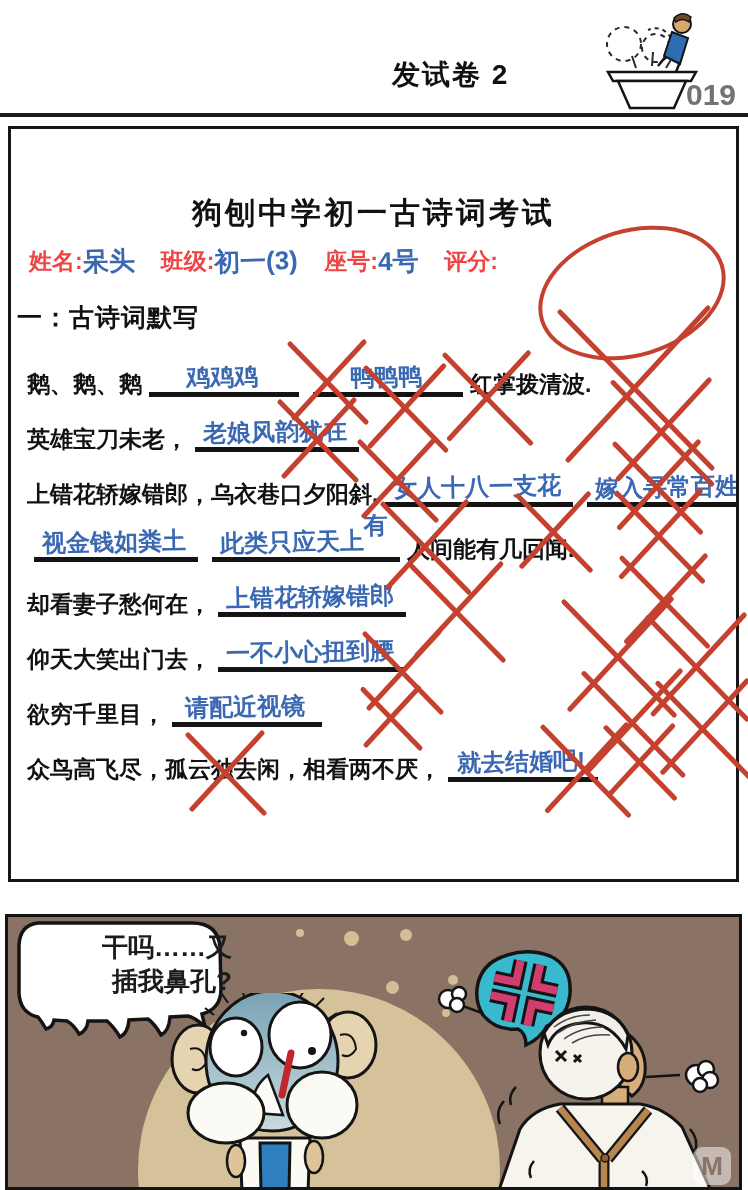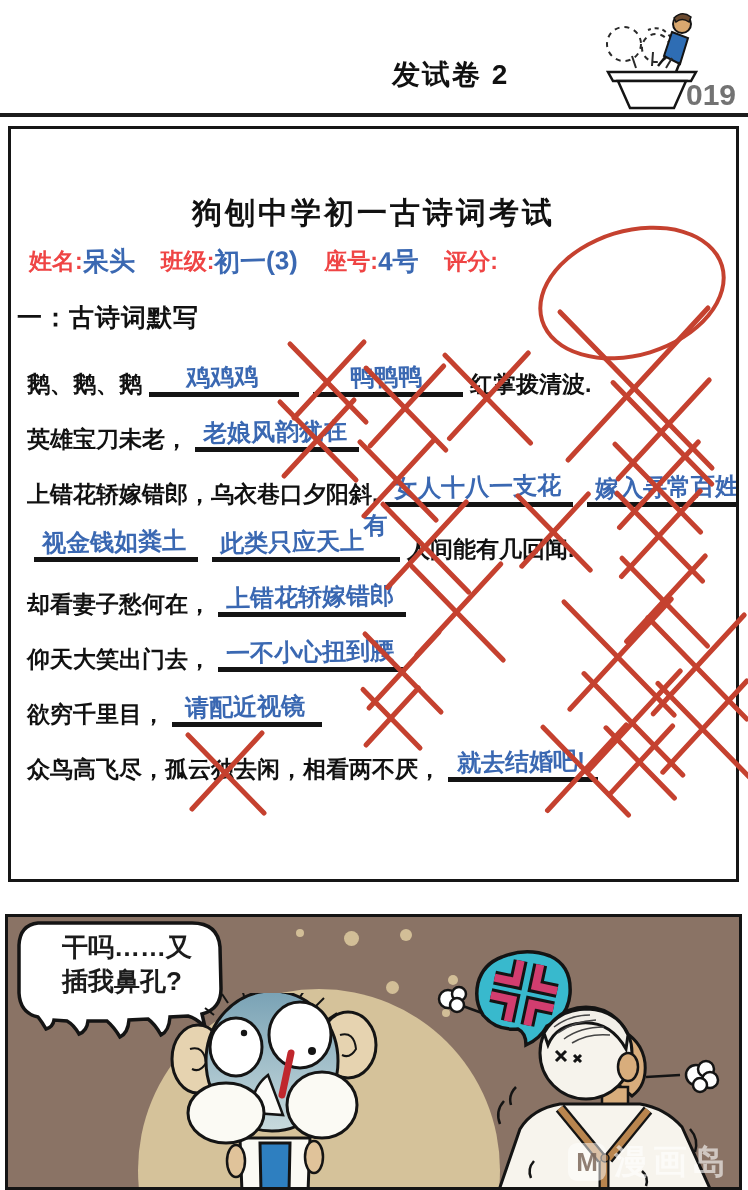--- a/index.html
+++ b/index.html
@@ -38,21 +38,21 @@
   .answer .tail{display:inline-block;transform:translateY(-15px);}
 
   
   #marks-svg{position:absolute;left:0;top:0;width:748px;height:1190px;pointer-events:none;z-index:6;}
 
   
   .comic{position:absolute;left:5px;top:914px;width:737px;height:276px;background:var(--comic-bg);border:3px solid #141414;overflow:hidden;}
   .spotlight{position:absolute;left:130px;top:72px;width:362px;height:362px;border-radius:50%;background:var(--spot);}
   .dot{position:absolute;border-radius:50%;background:#d9c69c;opacity:.9;}
   .bubble-wrap{position:absolute;left:4px;top:0px;width:218px;height:126px;}
-  .bubble-text{position:absolute;left:50px;top:14px;width:170px;font-size:26px;line-height:1.3;font-weight:800;color:#1b1b1b;}
+  .bubble-text{position:absolute;left:50px;top:14px;width:170px;font-size:26px;line-height:1.3;font-weight:800;color:#1b1b1b;text-align:right;}
   .monkey{position:absolute;left:162px;top:76px;width:212px;height:200px;}
   .anger{position:absolute;left:462px;top:32px;width:110px;height:104px;}
   .oldman{position:absolute;left:482px;top:84px;width:252px;height:192px;}
   .puff-a{position:absolute;left:636px;top:142px;width:80px;height:40px;}
   .puff-b{position:absolute;left:424px;top:66px;width:52px;height:36px;}
   .watermark{position:absolute;right:8px;bottom:2px;display:flex;align-items:center;gap:8px;}
   .wm-box{width:38px;height:38px;border-radius:9px;background:rgba(255,255,255,.5);display:flex;align-items:center;justify-content:center;font-size:26px;font-weight:900;color:rgba(125,105,92,.85);}
   .wm-text{font-size:34px;font-weight:900;letter-spacing:5px;color:rgba(255,255,255,.6);}
 </style>
 </head>
@@ -311,16 +311,15 @@
       <line x1="50" y1="30" x2="28" y2="22" stroke="#141414" stroke-width="2.5"></line>
       <g fill="#ffffff" stroke="#141414" stroke-width="2.5">
         <circle cx="16" cy="16" r="9"></circle>
           <circle cx="27" cy="11" r="7"></circle>
           <circle cx="25" cy="22" r="7"></circle>
       </g>
     </svg>
 
     <div class="watermark">
       <div class="wm-box">M</div>
-      <div class="wm-text">漫画岛</div>
     </div>
   </section>
 </div>
 
 </body></html>

